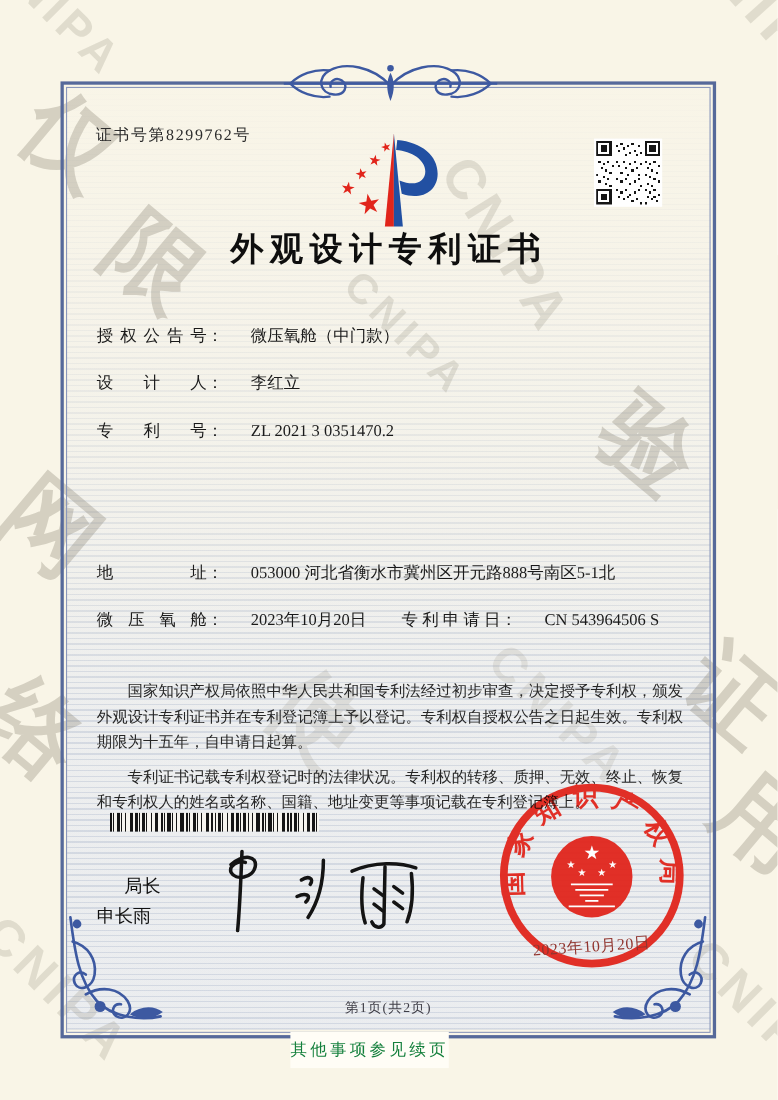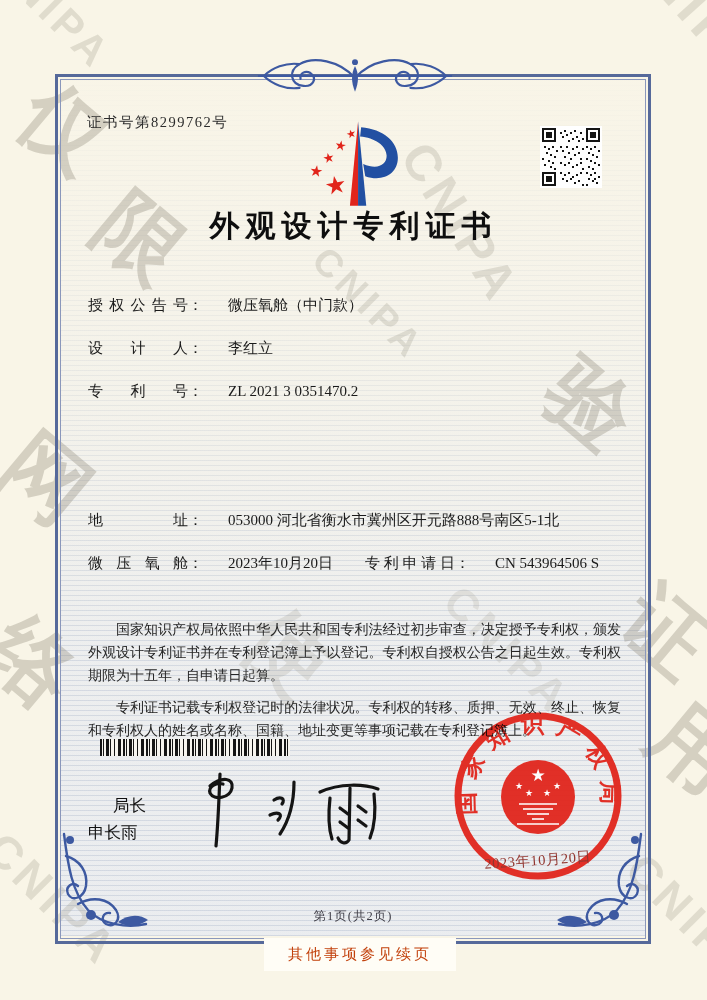--- a/index.html
+++ b/index.html
@@ -66,21 +66,21 @@
   .signer-title{position:absolute;left:88px;top:795px;font-size:16.5px;
     font-family:"Liberation Sans","DejaVu Sans",sans-serif;color:#111;margin-left:25px;}
   .signer-name{position:absolute;left:88px;top:822px;font-size:16.5px;
     font-family:"Liberation Sans","DejaVu Sans",sans-serif;color:#111;}
   .signature{position:absolute;left:182px;top:770px;width:215px;height:80px;}
   .seal{position:absolute;left:449px;top:707px;width:178px;height:178px;z-index:4;
     mix-blend-mode:multiply;opacity:.95;}
   .page-info{position:absolute;left:55px;top:908px;width:596px;text-align:center;
     font-size:12.5px;color:#3e3d46;letter-spacing:1px;}
   .continuation{position:absolute;left:264px;top:938px;background:#fffdf6;
-    padding:7px 24px;font-size:15px;letter-spacing:3px;color:#c2410c;font-style:oblique 7deg;}
+    padding:7px 0;font-size:15px;letter-spacing:3px;color:#15803d;font-style:oblique 7deg;}
 </style>
 </head>
 <body>
 
 <div class="page">
 
   <div class="guilloche"></div>
 
   <span class="wm wm-brand wmb0">CNIPA</span>
   <span class="wm wm-brand wmb1">CNIPA</span>

